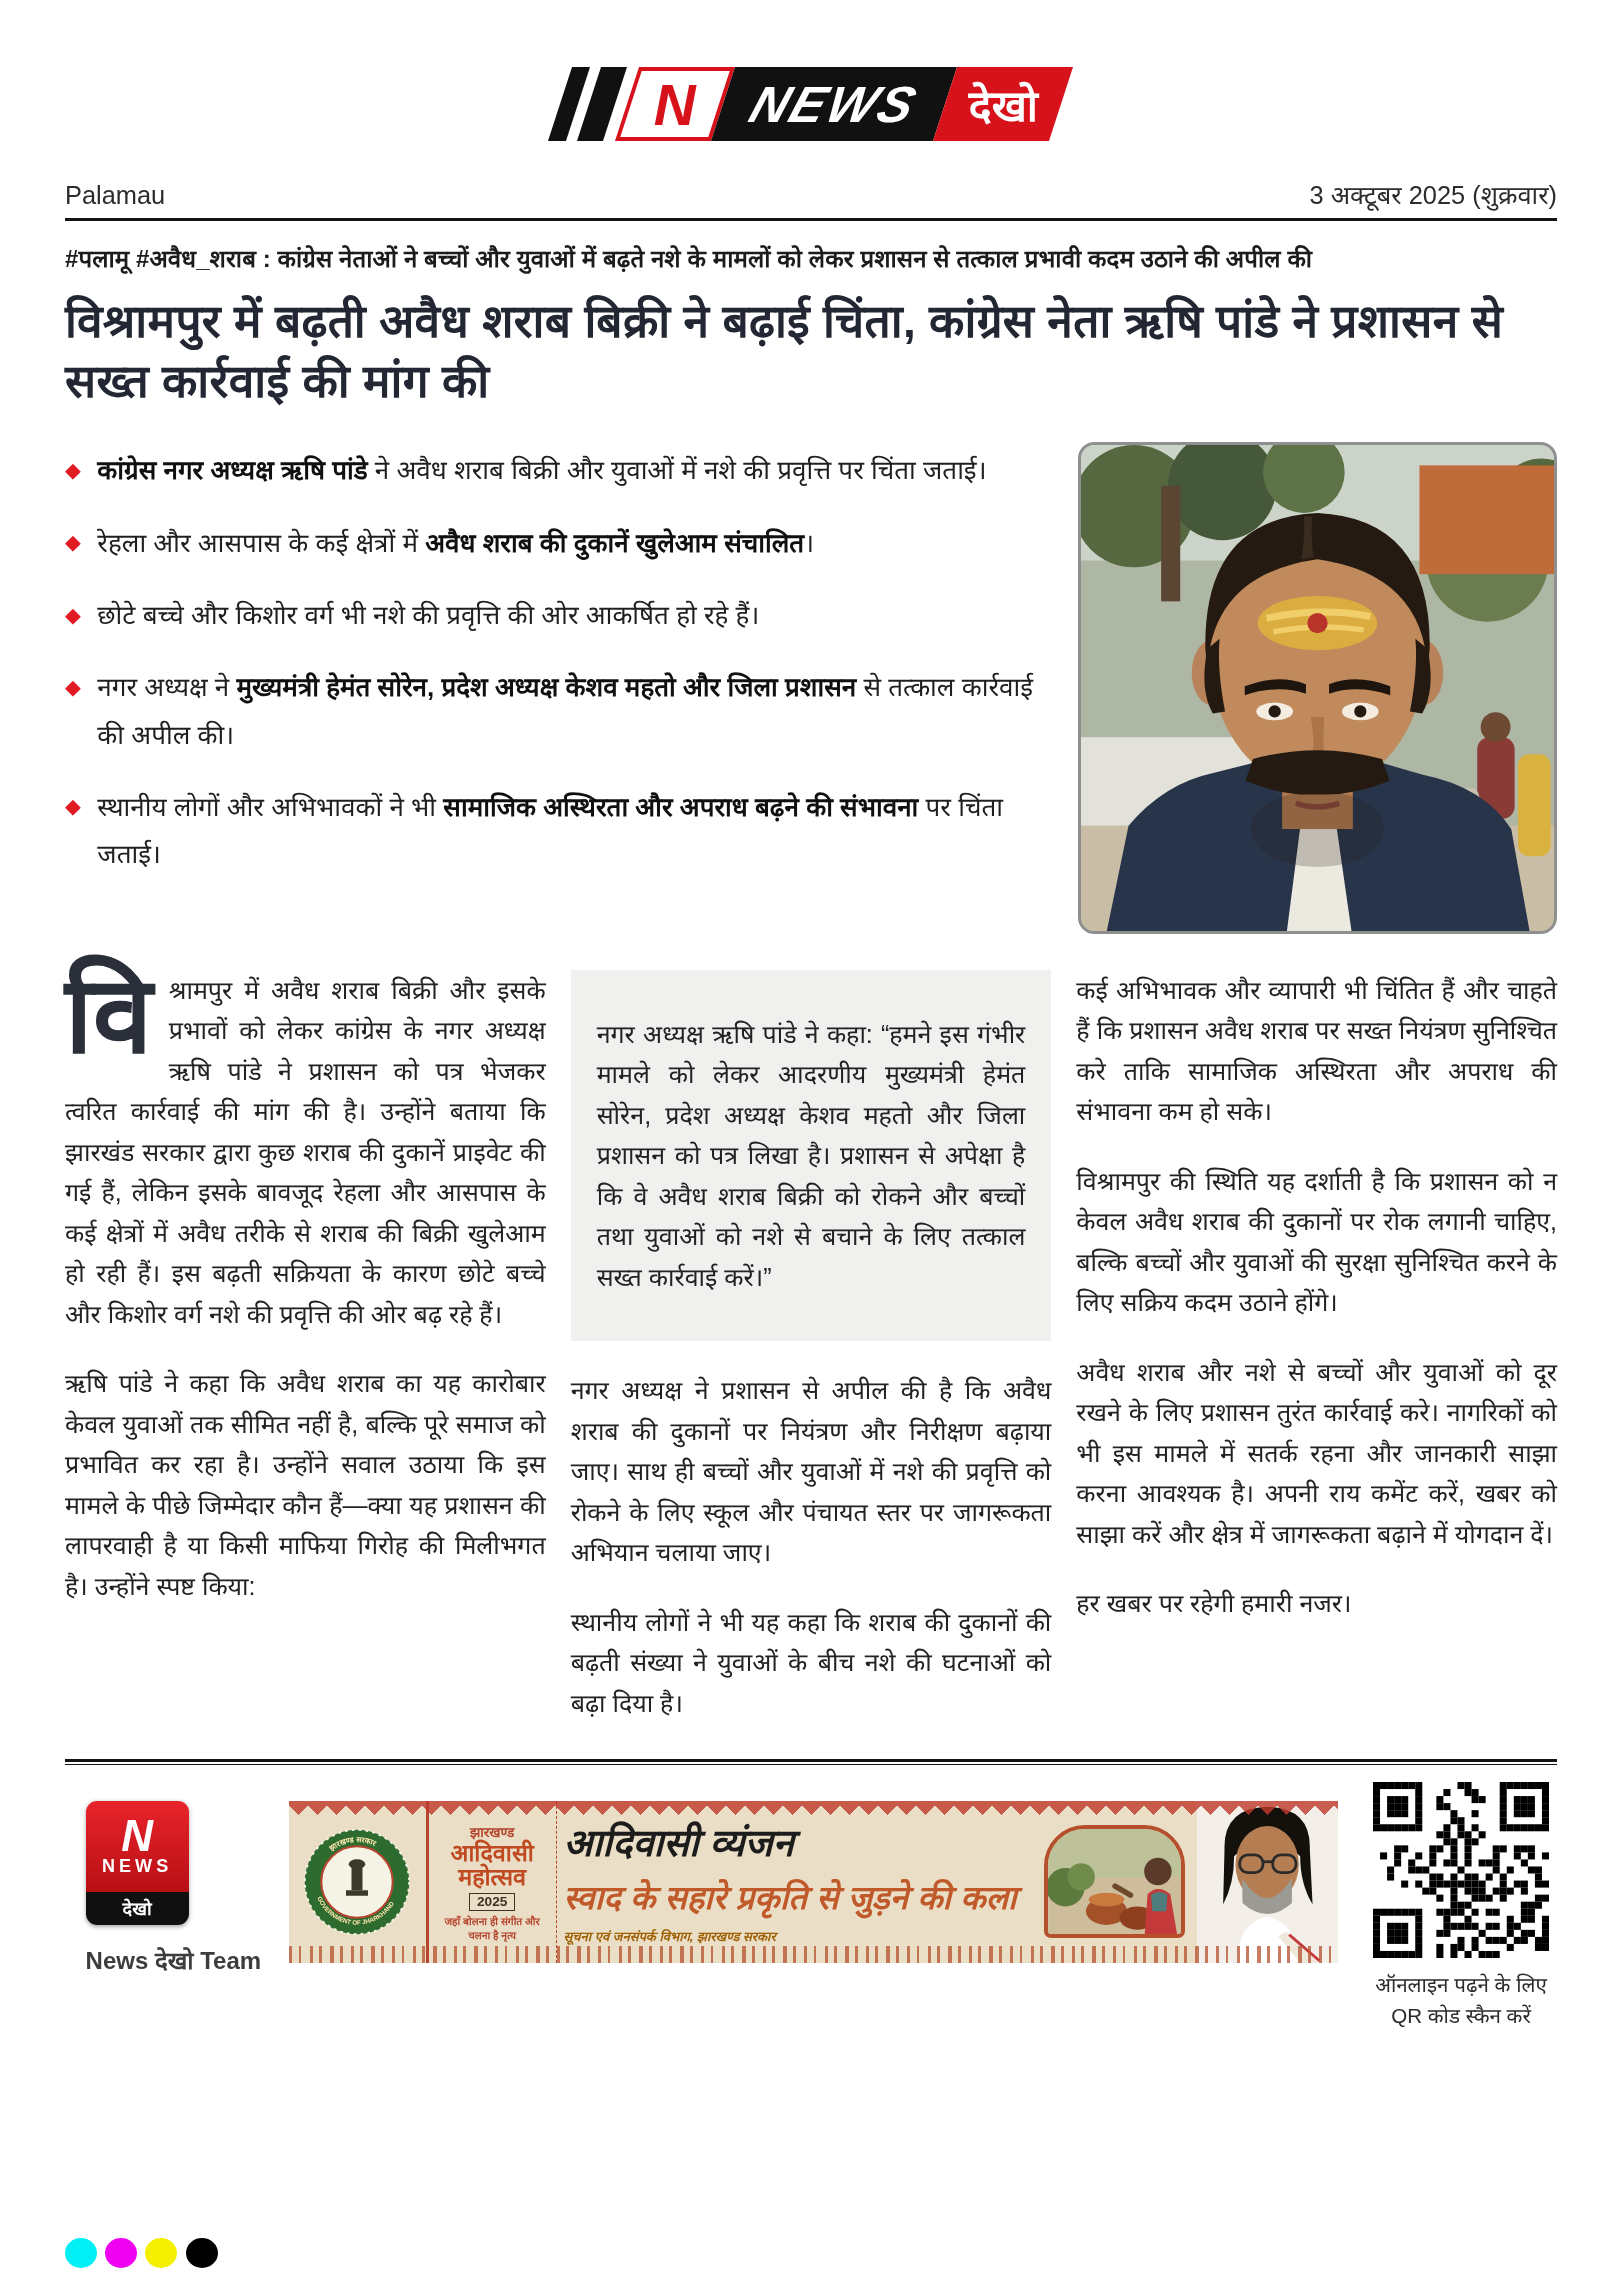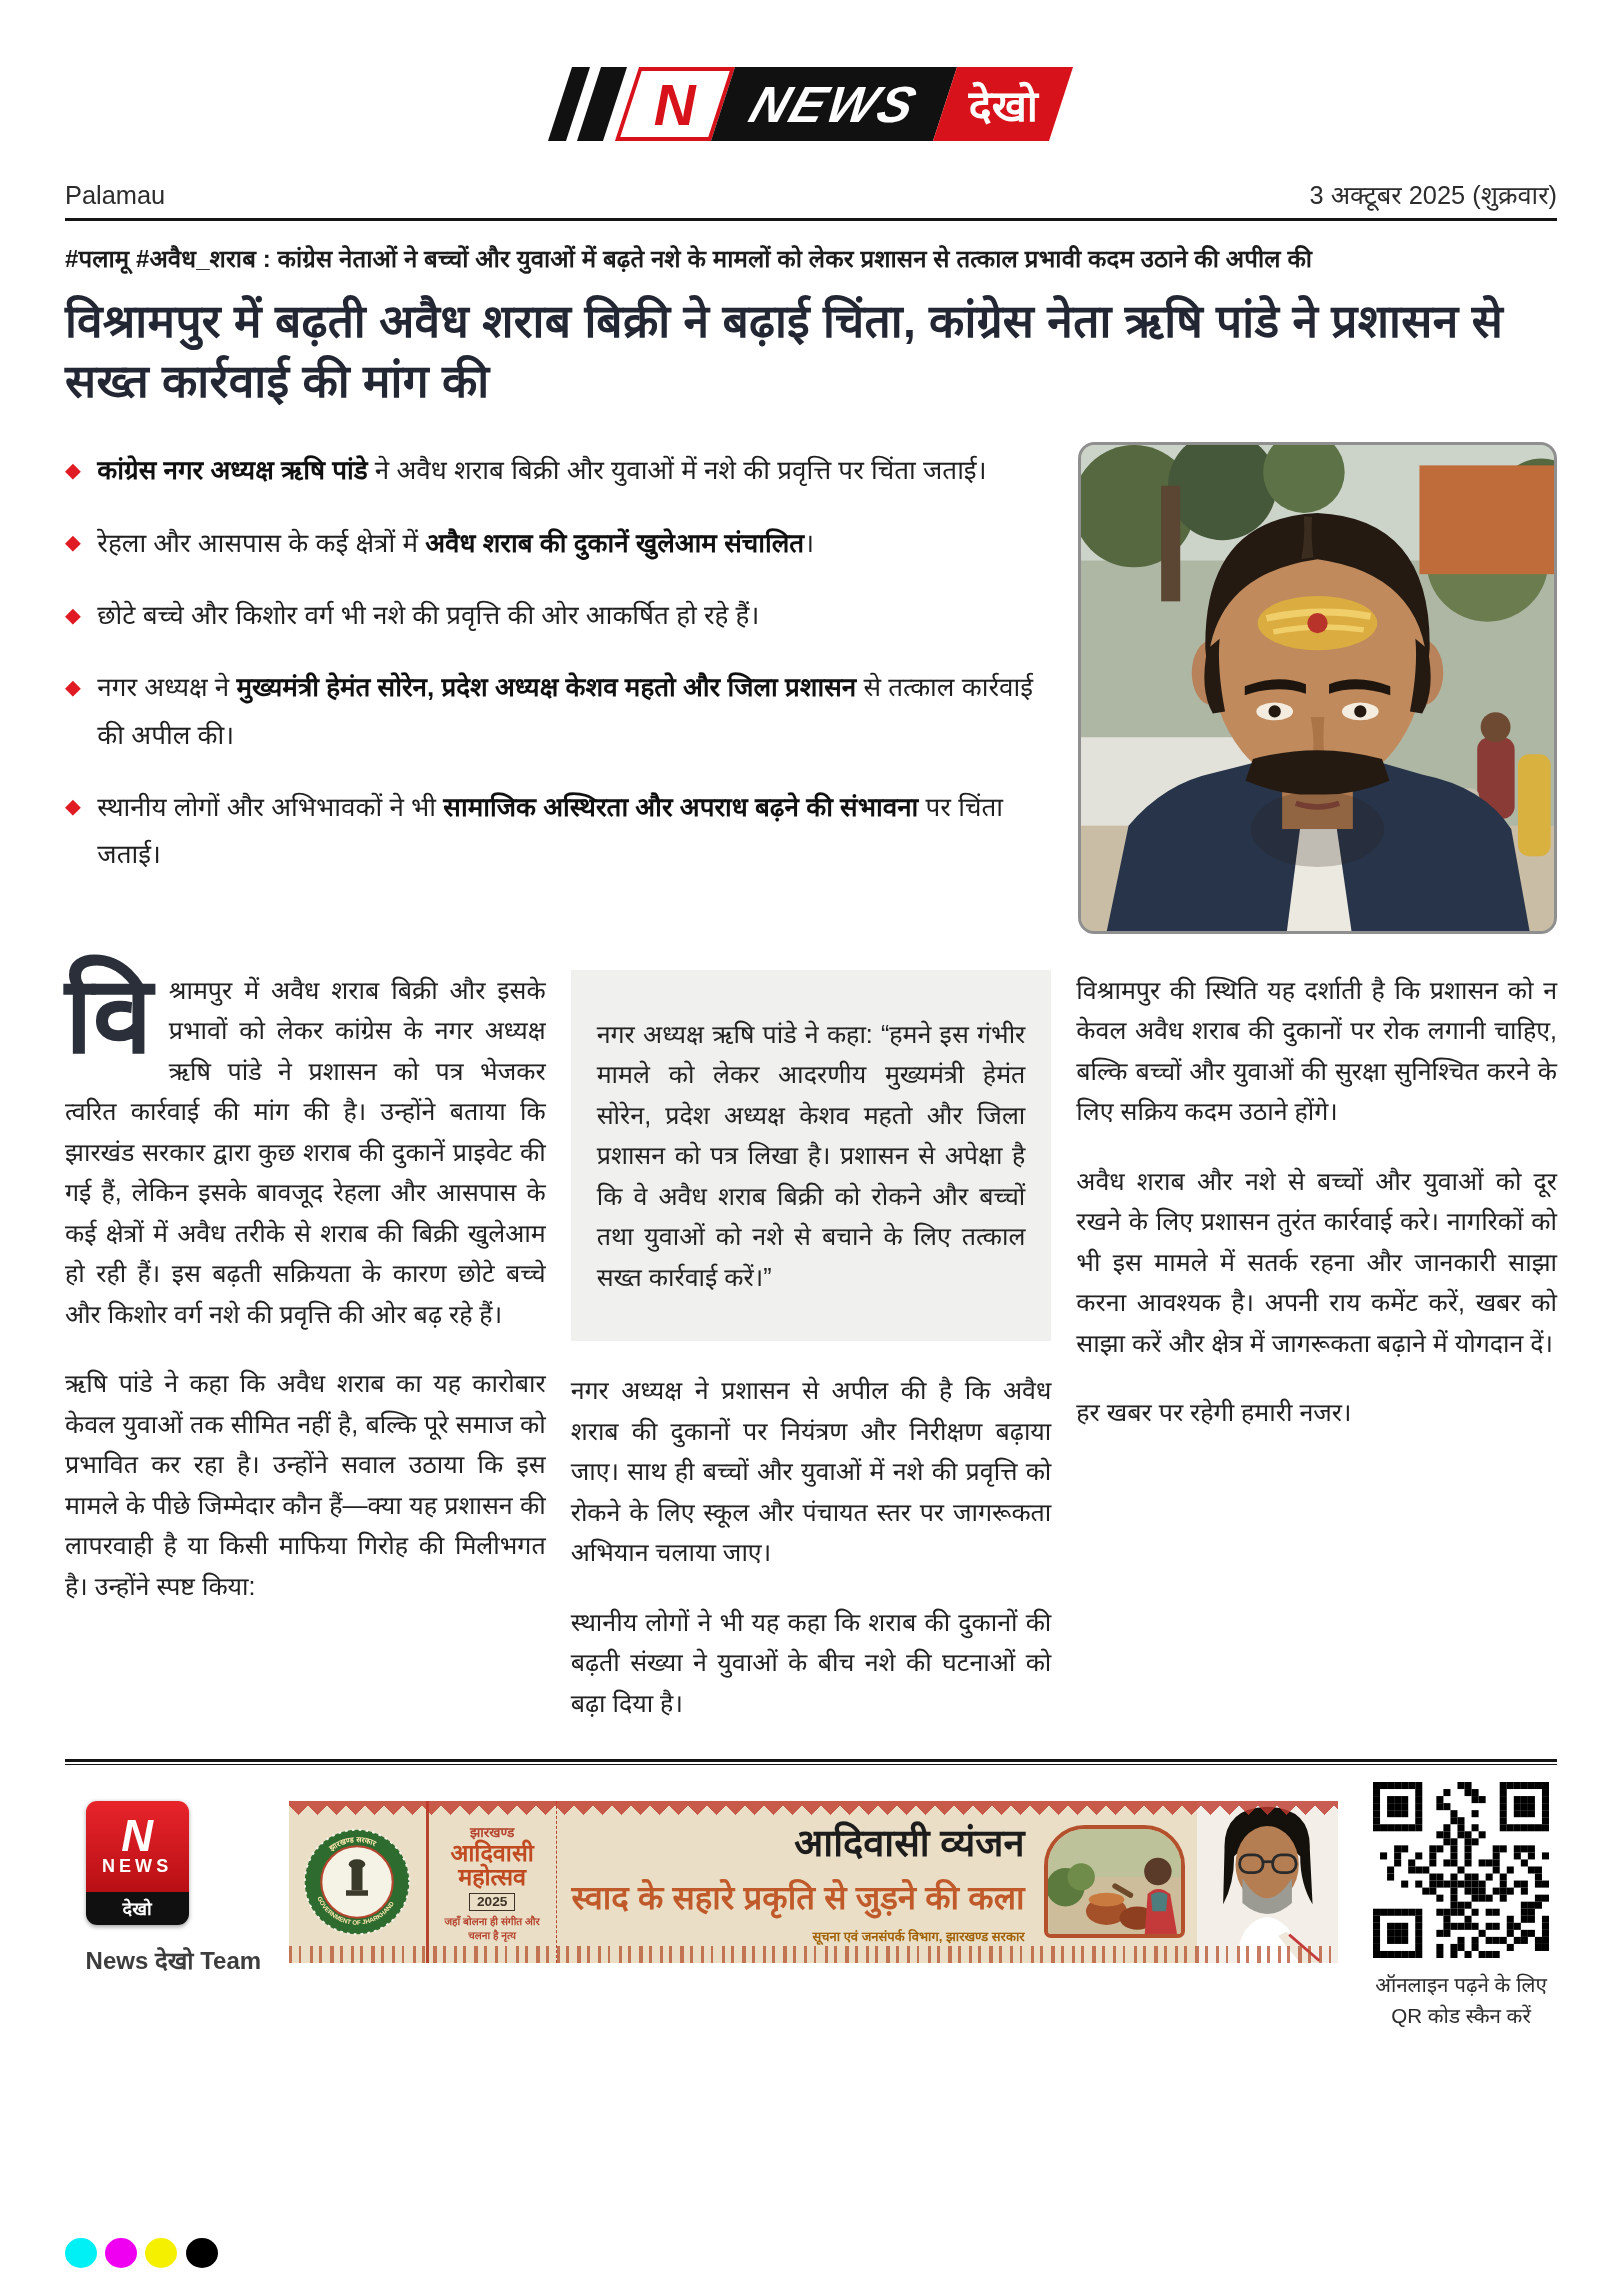--- a/index.html
+++ b/index.html
@@ -71,21 +71,21 @@
   .ad-deco-bottom { position:absolute; bottom:0; left:0; right:0; height:16.5px;
     background:repeating-linear-gradient(90deg,#b5502c 0 3.4px, transparent 3.4px 9.6px, #b5502c 9.6px 12.4px, transparent 12.4px 20.6px);
     opacity:.75; }
   .ad-seal { flex:0 0 137px; display:flex; align-items:center; justify-content:center; }
   .ad-fest { flex:0 0 131px; border-left:3.4px solid #b5452f; border-right:1.4px dashed #b5452f;
     display:flex; flex-direction:column; align-items:center; justify-content:center; padding:9.6px 4.1px; gap:0; }
   .fest-small { font-size:13.7px; font-weight:700; color:#b5452f; }
   .fest-big { font-size:23.4px; font-weight:800; color:#c04a22; line-height:1.05; }
   .fest-year { font-size:13.7px; font-weight:700; color:#3d3326; border:1.4px solid #3d3326; padding:0.7px 6.9px; margin-top:2.7px; }
   .fest-sub { font-size:10.3px; font-weight:700; color:#b5452f; text-align:center; margin-top:4.1px; line-height:1.3; }
-  .ad-main { flex:1; display:flex; flex-direction:column; align-items:flex-end; justify-content:center; padding:13.7px 6.9px 18px; }
+  .ad-main { flex:1; display:flex; flex-direction:column; align-items:flex-start; justify-content:center; padding:13.7px 6.9px 18px;font-style:italic; }
   .ad-title { font-size:38px; font-weight:800; color:#1c1c1c; }
   .ad-sub { font-size:33px; font-weight:800; color:#c05a2a; margin-top:6.9px; white-space:nowrap; }
   .ad-credit { font-size:13px; font-weight:700; color:#a16207; margin-top:8.2px; }
   .ad-cook { flex:0 0 165px; display:flex; align-items:center; justify-content:center; }
   .cook-frame { width:141px; height:113px; border:4.1px solid #b5502c; border-radius:41px 41px 6.9px 6.9px; overflow:hidden; background:#d8c9a8; }
   .ad-person { flex:0 0 141px; background:#f3efe8; }
   .ad-person svg, .cook-frame svg, .ad-seal svg { display:block; }
 
   .qr-block { flex:0 0 192px; display:flex; flex-direction:column; align-items:center; margin-top:-19px; }
   .qr-box { width:176px; height:176px; background:#fff; }
@@ -197,20 +197,21 @@
       <div class="col">
         <div class="para"><span class="dropcap">वि</span>श्रामपुर में अवैध शराब बिक्री और इसके प्रभावों को लेकर कांग्रेस के नगर अध्यक्ष ऋषि पांडे ने प्रशासन को पत्र भेजकर त्वरित कार्रवाई की मांग की है। उन्होंने बताया कि झारखंड सरकार द्वारा कुछ शराब की दुकानें प्राइवेट की गई हैं, लेकिन इसके बावजूद रेहला और आसपास के कई क्षेत्रों में अवैध तरीके से शराब की बिक्री खुलेआम हो रही हैं। इस बढ़ती सक्रियता के कारण छोटे बच्चे और किशोर वर्ग नशे की प्रवृत्ति की ओर बढ़ रहे हैं।</div>
         <div class="para">ऋषि पांडे ने कहा कि अवैध शराब का यह कारोबार केवल युवाओं तक सीमित नहीं है, बल्कि पूरे समाज को प्रभावित कर रहा है। उन्होंने सवाल उठाया कि इस मामले के पीछे जिम्मेदार कौन हैं—क्या यह प्रशासन की लापरवाही है या किसी माफिया गिरोह की मिलीभगत है। उन्होंने स्पष्ट किया:</div>
       </div>
       <div class="col">
         <div class="para quote">नगर अध्यक्ष ऋषि पांडे ने कहा: “हमने इस गंभीर मामले को लेकर आदरणीय मुख्यमंत्री हेमंत सोरेन, प्रदेश अध्यक्ष केशव महतो और जिला प्रशासन को पत्र लिखा है। प्रशासन से अपेक्षा है कि वे अवैध शराब बिक्री को रोकने और बच्चों तथा युवाओं को नशे से बचाने के लिए तत्काल सख्त कार्रवाई करें।”</div>
         <div class="para">नगर अध्यक्ष ने प्रशासन से अपील की है कि अवैध शराब की दुकानों पर नियंत्रण और निरीक्षण बढ़ाया जाए। साथ ही बच्चों और युवाओं में नशे की प्रवृत्ति को रोकने के लिए स्कूल और पंचायत स्तर पर जागरूकता अभियान चलाया जाए।</div>
         <div class="para">स्थानीय लोगों ने भी यह कहा कि शराब की दुकानों की बढ़ती संख्या ने युवाओं के बीच नशे की घटनाओं को बढ़ा दिया है।</div>
       </div>
       <div class="col">
+        <div class="para">कई अभिभावक और व्यापारी भी चिंतित हैं और चाहते हैं कि प्रशासन अवैध शराब पर सख्त नियंत्रण सुनिश्चित करे ताकि सामाजिक अस्थिरता और अपराध की संभावना कम हो सके।</div>
         <div class="para">विश्रामपुर की स्थिति यह दर्शाती है कि प्रशासन को न केवल अवैध शराब की दुकानों पर रोक लगानी चाहिए, बल्कि बच्चों और युवाओं की सुरक्षा सुनिश्चित करने के लिए सक्रिय कदम उठाने होंगे।</div>
         <div class="para">अवैध शराब और नशे से बच्चों और युवाओं को दूर रखने के लिए प्रशासन तुरंत कार्रवाई करे। नागरिकों को भी इस मामले में सतर्क रहना और जानकारी साझा करना आवश्यक है। अपनी राय कमेंट करें, खबर को साझा करें और क्षेत्र में जागरूकता बढ़ाने में योगदान दें।</div>
         <div class="para">हर खबर पर रहेगी हमारी नजर।</div>
       </div>
     </div>
 
   <div class="rule foot-rule"></div>
   <div class="footer">
 
     <div class="brand-block">

